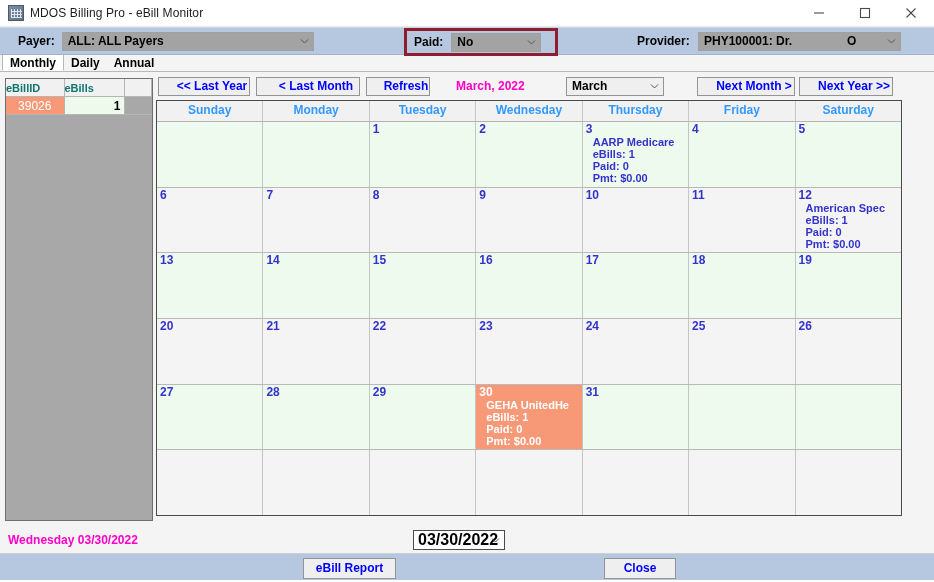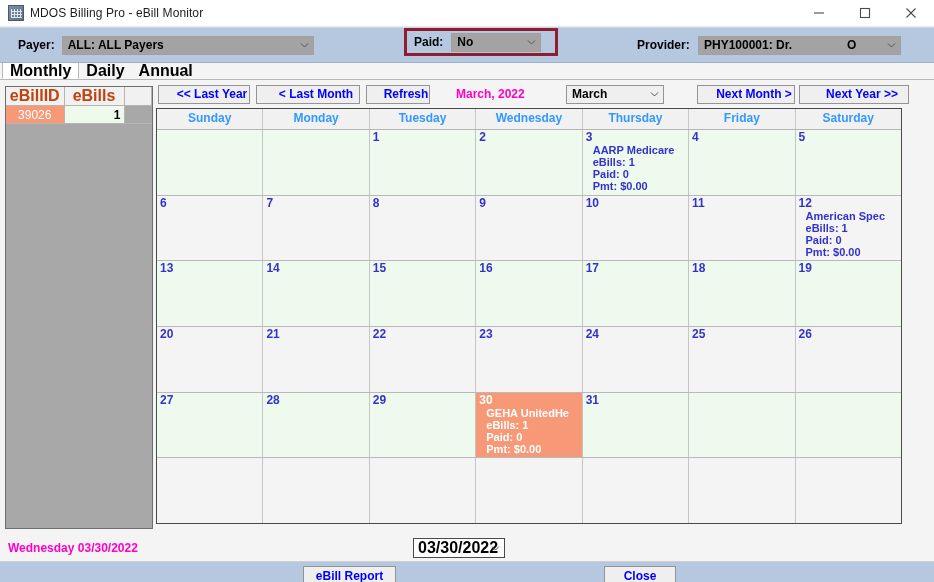--- a/index.html
+++ b/index.html
@@ -51,21 +51,21 @@
   }
   .winbtn {
     width: 46px; height: 26px;
     display: flex; align-items: center; justify-content: center;
     color: #4a4a4a;
   }
   .winbtn svg { display: block; }
 
   
   .toolbar {
-    height: 36px;
+    height: 28px;
     background: #b6c8e0;
     border-top: 1px solid #cdd9ea;
     border-bottom: 1px solid #9fb3cf;
     display: flex;
     align-items: center;
     position: relative;
     box-sizing: border-box;
   }
   .tb-label {
     font-weight: bold;
@@ -112,21 +112,21 @@
   .tabstrip {
     height: 17px;
     background: #f4f4f4;
     display: flex;
     align-items: flex-end;
     border-bottom: 1px solid #b8b8b8;
     padding-left: 2px;
     box-sizing: border-box;
   }
   .tab {
-    font-size: 16px;
+    font-size: 12px;
     font-weight: bold;
     color: #000;
     padding: 0 7px;
     height: 16px;
     line-height: 16px;
     background: #f4f4f4;
     box-sizing: border-box;
   }
   .tab.active {
     background: #ffffff;
@@ -150,28 +150,28 @@
     margin: 6px 0 0 5px;
     border: 1px solid #6e6e6e;
     background: #a8a8a8;
     box-sizing: border-box;
     height: 443px;
     overflow: hidden;
   }
   .gridtable { border-collapse: collapse; width: 100%; table-layout: fixed; }
   .gridtable th {
     background: #f1f1f1;
-    color: #c2410c;
-    font-size: 16px;
+    color: #0f766e;
+    font-size: 11px;
     font-weight: bold;
     height: 17px;
     border-right: 1px solid #b5b5b5;
     border-bottom: 1px solid #b5b5b5;
     padding: 0;
-    text-align: center;
+    text-align: left;
   }
   .gridtable th.spacer { background:#f1f1f1; }
   .gridtable td {
     height: 18px;
     font-size: 12px;
     padding: 0 3px;
     border-right: 1px solid #b5b5b5;
     border-bottom: 1px solid #b5b5b5;
     box-sizing: border-box;
   }
@@ -430,21 +430,21 @@
       <div class="monthlabel" style="position:absolute;left:300px;">March, 2022</div>
       <div class="combo" style="position:absolute;left:410px;width:98px;background:#efefef;border-color:#949494;">
         <span class="cv">March</span>
         <span class="arw">
           <svg width="9" height="9" viewBox="0 0 9 9">
               <path d="M1 3 L4.5 6.5 L8 3" fill="none" stroke="#555" stroke-width="1"></path>
             </svg>
         </span>
       </div>
       <div class="btn" style="position:absolute;left:541px;width:98px;">Next Month  &gt;</div>
-      <div class="btn" style="position:absolute;left:643px;width:110px;">Next Year  &gt;&gt;</div>
+      <div class="btn" style="position:absolute;left:643px;width:94px;">Next Year  &gt;&gt;</div>
     </div>
 
     <div class="calendar">
       <div class="calhead">
         <div>Sunday</div>
         <div>Monday</div>
         <div>Tuesday</div>
         <div>Wednesday</div>
         <div>Thursday</div>
         <div>Friday</div>

